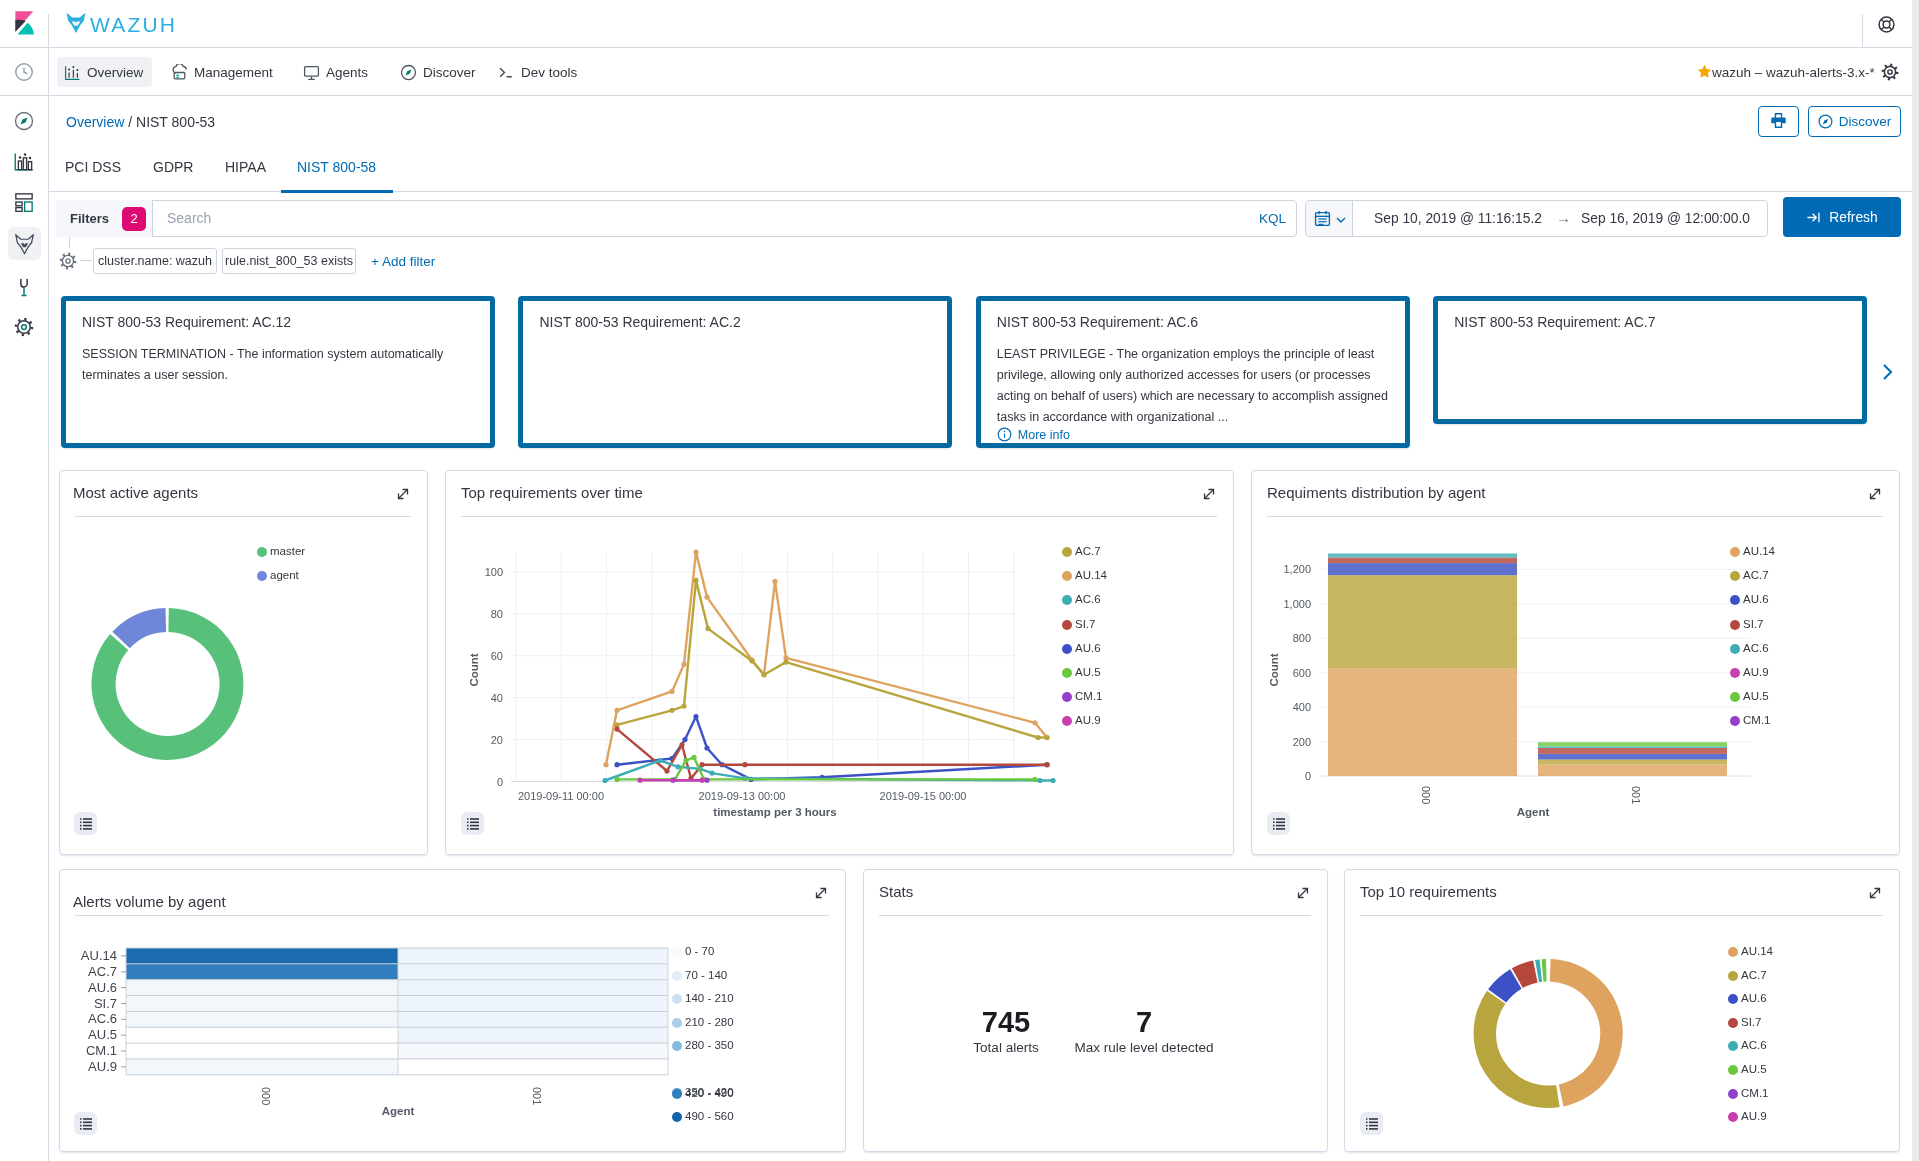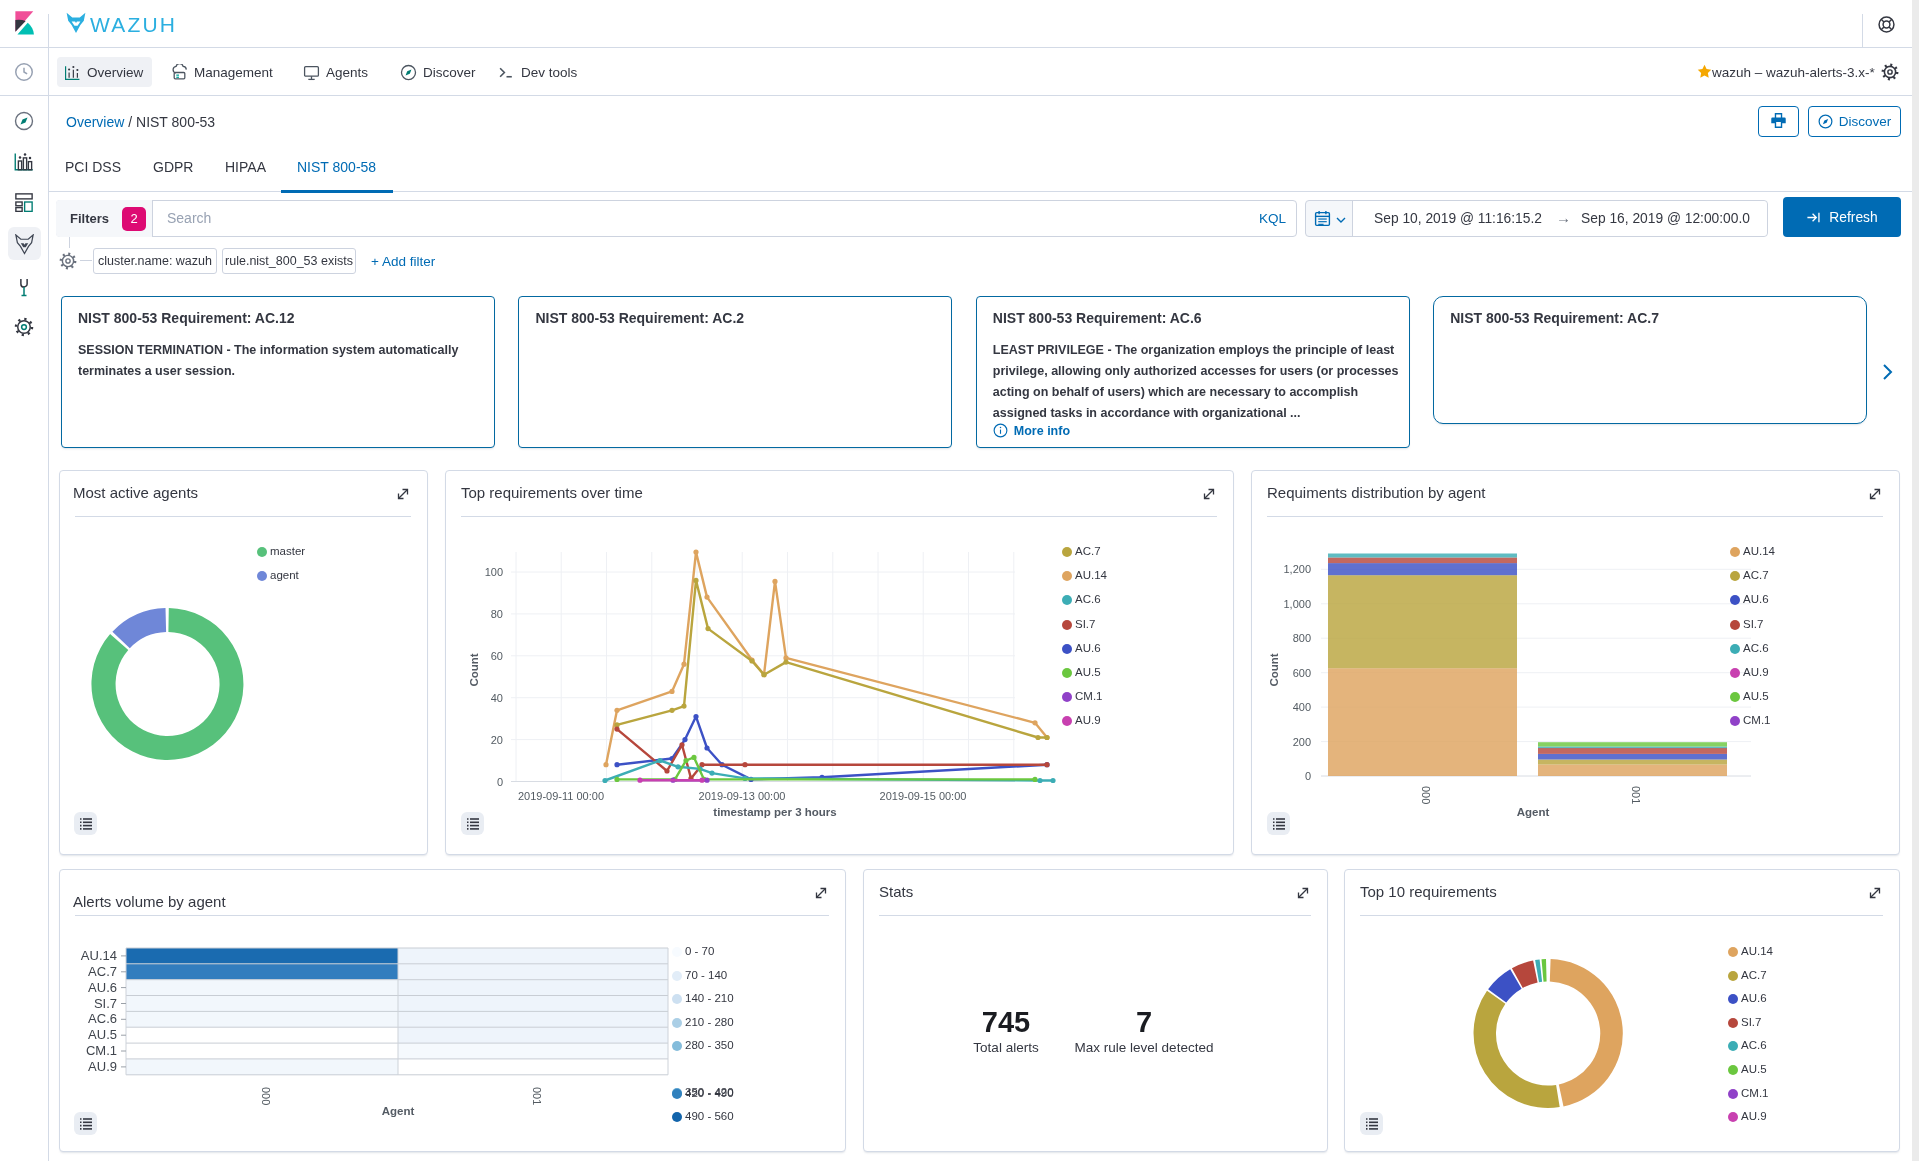--- a/index.html
+++ b/index.html
@@ -1,20 +1,20 @@
 <!DOCTYPE html>
 <html><head><meta charset="utf-8">
 <style>
 * { margin:0; padding:0; box-sizing:border-box; }
 html,body { width:1919px; height:1161px; background:#fff; font-family:"Liberation Sans",sans-serif; color:#343741; overflow:hidden; }
 .abs { position:absolute; }
 .panel { position:absolute; background:#fff; border:1px solid #d3dae6; border-radius:4px; box-shadow:0 2px 2px -1px rgba(152,162,179,.3); }
 .ptitle { position:absolute; left:14px; top:9px; font-size:15px; color:#343741; }
 .pdiv { position:absolute; left:16px; right:16px; height:1px; background:#d3dae6; }
-.card { position:absolute; background:#fff; border:1px solid #0369a1; border-radius:4px; box-shadow:0 2px 2px -1px rgba(152,162,179,.3);font-weight:bold; }
+.card { position:absolute; background:#fff; border:5px solid #0369a1; border-radius:4px; box-shadow:0 2px 2px -1px rgba(152,162,179,.3); }
 .ctitle { position:absolute; left:16px; top:13px; font-size:14px; color:#343741; white-space:nowrap; }
 .cbody { position:absolute; left:16px; right:4px; top:43px; font-size:12.5px; line-height:21px; color:#343741; }
 .legdot { display:inline-block; width:10px; height:10px; border-radius:50%; margin-right:3px; vertical-align:-1.5px; }
 .hamb { position:absolute; width:23px; height:23px; background:#e9edf3; border-radius:6px; }
 svg { position:absolute; left:0; top:0; }
 .navitem { position:absolute; top:57px; height:30px; display:flex; align-items:center; font-size:13.5px; color:#343741; }
 .navitem svg { position:static; margin-right:6px; }
 </style></head>
 <body>
 
@@ -206,21 +206,21 @@
 </div>
 <div class="card" style="left:975.8px;top:296px;width:434px;height:152px;">
 <div class="ctitle">NIST 800-53 Requirement: AC.6</div>
 <div class="cbody">LEAST PRIVILEGE - The organization employs the principle of least privilege, allowing only authorized accesses for users (or processes acting on behalf of users) which are necessary to accomplish assigned tasks in accordance with organizational ...</div>
 <div class="abs" style="left:16px;top:126px;font-size:12.5px;color:#006bb4;"><svg style="position:static;vertical-align:-3px;margin-right:6px" width="15" height="15" viewBox="0 0 16 16" fill="none" stroke="#006bb4" stroke-width="1.2">
         <circle cx="8" cy="8" r="6.8"></circle>
         <line x1="8" y1="7" x2="8" y2="11.5"></line>
         <circle cx="8" cy="4.7" r="0.8" fill="#006bb4" stroke="none"></circle>
       </svg>More info</div>
 </div>
-<div class="card" style="left:1433.2px;top:296px;width:434px;height:128px;border-radius:10px;">
+<div class="card" style="left:1433.2px;top:296px;width:434px;height:128px;">
 <div class="ctitle">NIST 800-53 Requirement: AC.7</div>
 </div>
 <svg class="abs" style="left:1880px;top:363px" width="14" height="18" viewBox="0 0 14 18" fill="none" stroke="#006bb4" stroke-width="2">
     <path d="M4 2 l7 7 l-7 7"></path>
   </svg>
 <div class="panel" style="left:59px;top:469.5px;width:369px;height:385px;"></div>
 <div class="abs ptitle" style="left:73px;top:484px;">Most active agents</div>
 <svg class="abs" style="left:395px;top:486px" width="16" height="16" viewBox="0 0 16 16" fill="none" stroke="#343741" stroke-width="1.3">
     <line x1="4" y1="12" x2="12" y2="4"></line>
     <path d="M7.5 3.5 h5 v5"></path>

